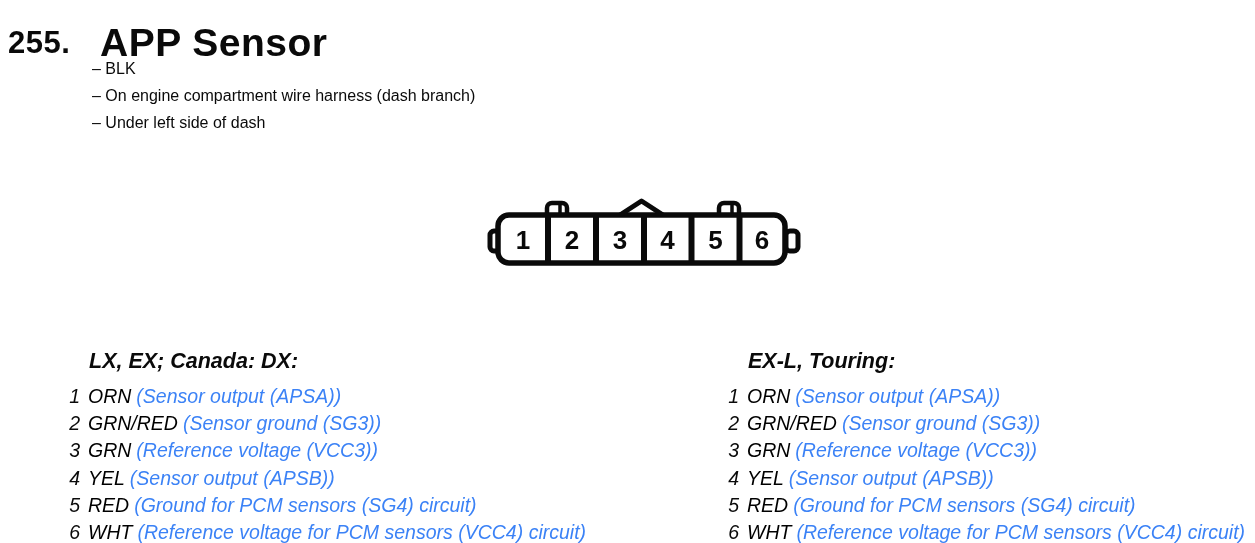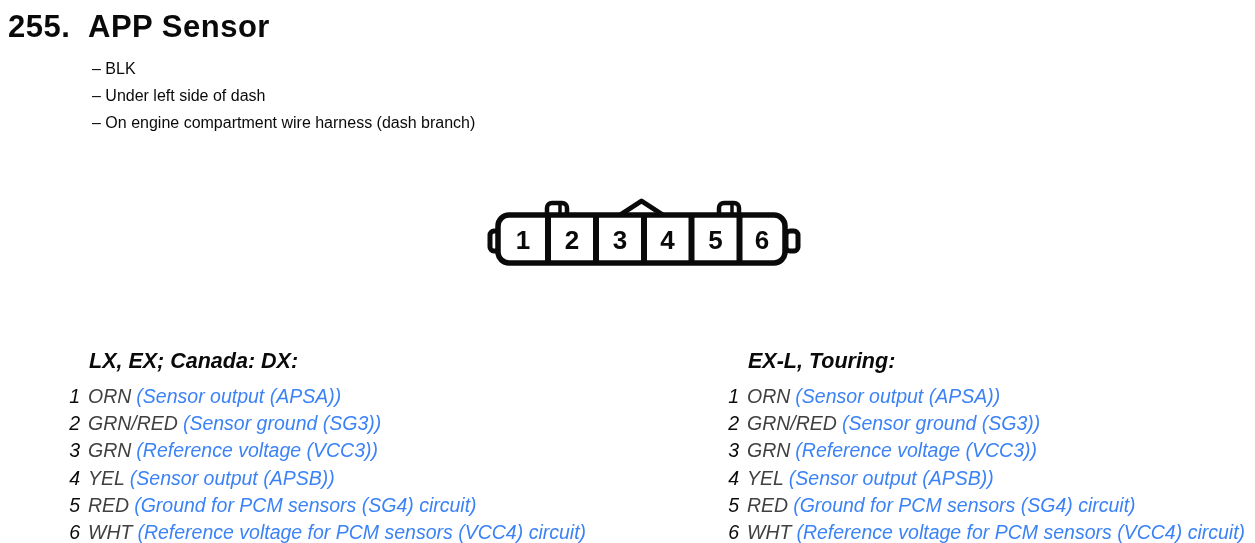--- a/index.html
+++ b/index.html
@@ -16,21 +16,21 @@
   
   .title-row {
     position: absolute; left: 8px; top: 9px;
     display: flex; align-items: center;
   }
   .sec-num {
     display: inline-block; width: 80px;
     font-size: 31px; font-weight: bold; letter-spacing: 0.5px;
   }
   .sec-title {
-    margin: 0; font-size: 31px; font-weight: bold; letter-spacing: 0.5px;
+    margin: 12px; font-size: 39px; font-weight: bold; letter-spacing: 0.5px;
   }
 
   
   .notes {
     position: absolute; left: 92px; top: 56px;
     font-size: 16px; line-height: 26.8px;
   }
 
   
   .connector {
@@ -53,37 +53,37 @@
   .pinout-rows { margin-top: 10px; }
   .pin-row {
     display: flex; align-items: baseline;
     font-size: 19.5px; line-height: 27.2px;
     white-space: nowrap;
   }
   .pin-num {
     display: inline-block; width: 12px; text-align: right;
     margin-right: 8px; flex: none;
   }
-  .wire { color: #404040; }
+  .wire { color: #000000; }
   .desc { color: #3b82f6; margin-left: 5px; }
 </style>
 </head>
 <body>
 
 <div class="page">
 
   <header class="title-row">
     <span class="sec-num">255.</span>
     <h1 class="sec-title">APP Sensor</h1>
   </header>
 
   <div class="notes">
     <div class="note">– BLK</div>
+    <div class="note">– On engine compartment wire harness (dash branch)</div>
     <div class="note">– Under left side of dash</div>
-    <div class="note">– On engine compartment wire harness (dash branch)</div>
   </div>
 
   <svg class="connector" width="318" height="76" viewBox="0 0 318 76" aria-hidden="true">
 
     <g>
       <rect x="61" y="7" width="20" height="16" rx="5" fill="#ffffff" stroke="#0a0a0a" stroke-width="4.5"></rect>
       <line x1="74" y1="8" x2="74" y2="18" stroke="#0a0a0a" stroke-width="3.5"></line>
     </g>
     <g>
       <rect x="233" y="7" width="20" height="16" rx="5" fill="#ffffff" stroke="#0a0a0a" stroke-width="4.5"></rect>

